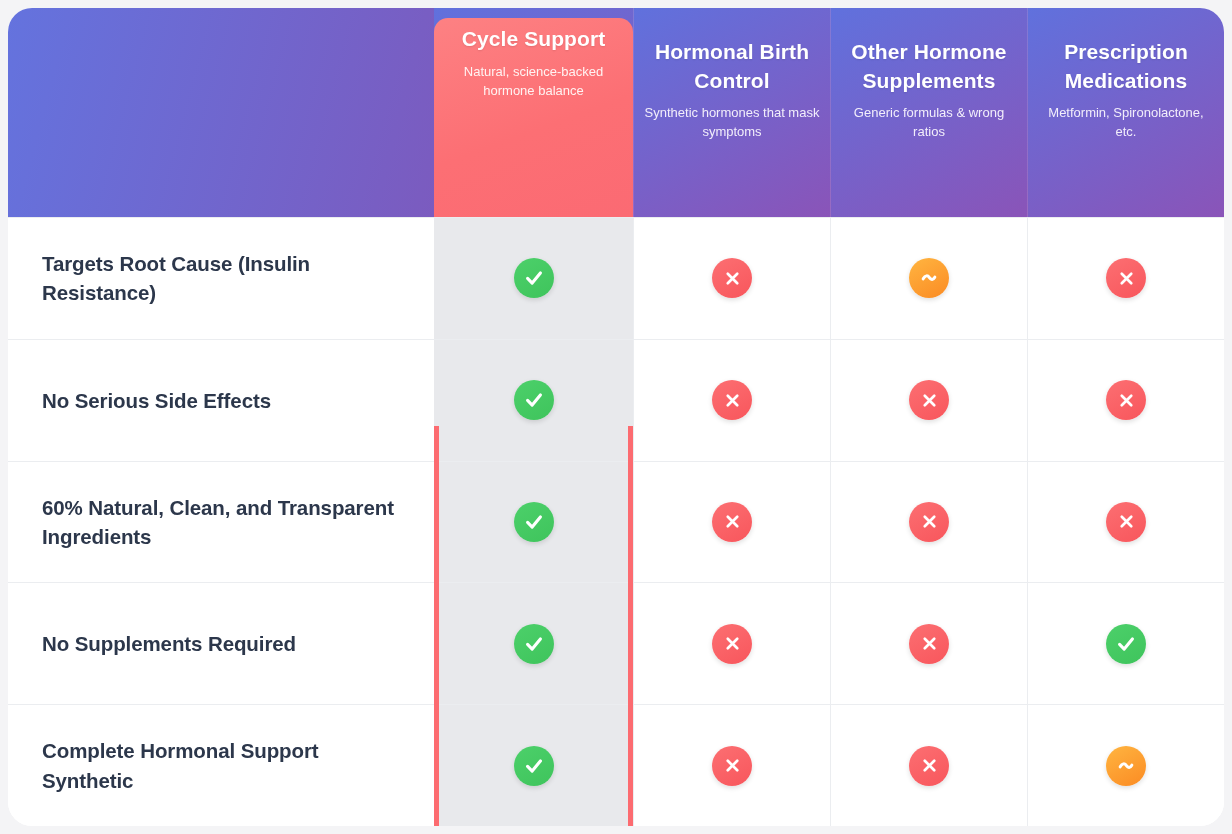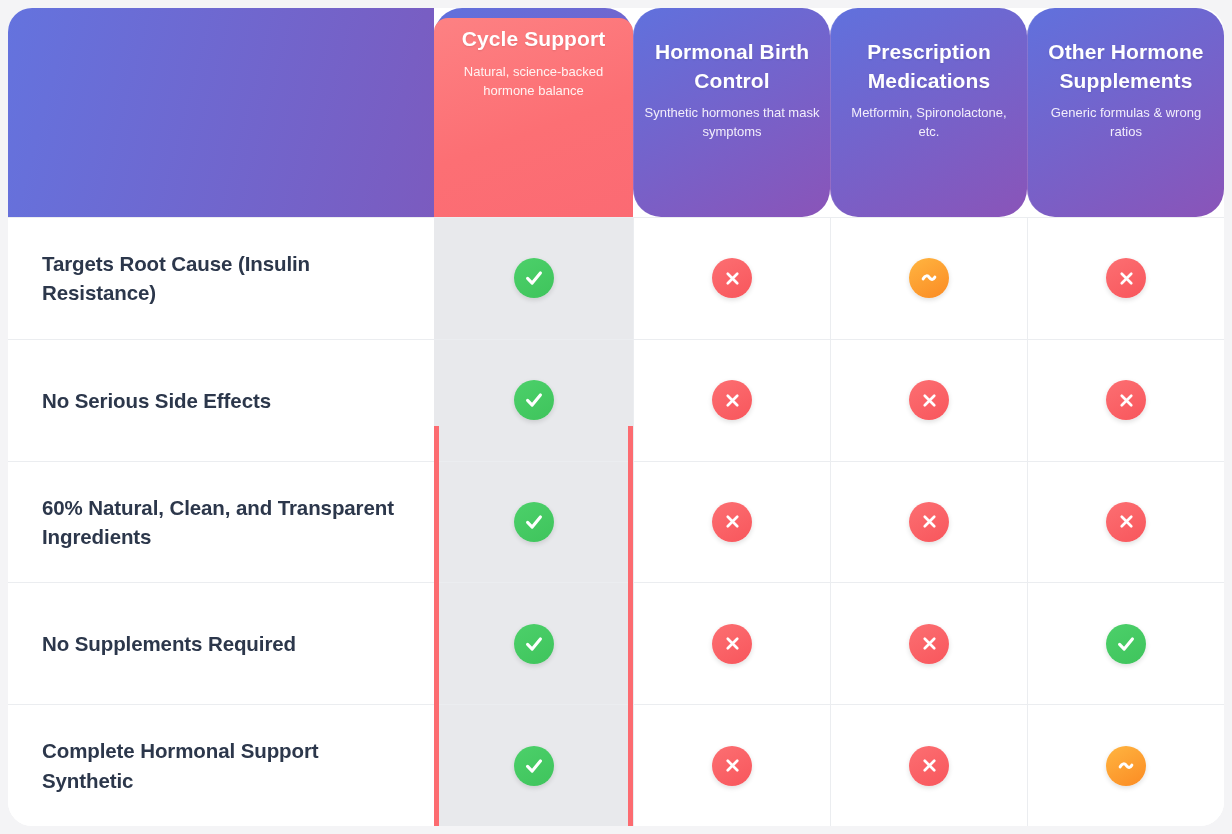--- a/index.html
+++ b/index.html
@@ -55,21 +55,20 @@
 
   .th-label {
     flex: 0 0 426px;
     background: linear-gradient(105deg, #6473de 0%, #7b5bbf 100%);
   }
 
   .th-col {
     flex: 1 1 0;
     background: linear-gradient(150deg, #6071dd 0%, #8a54b8 100%);
     border-left: 1px solid rgba(255,255,255,0.13);
-    border-radius: 28px;
   }
 
   .th-title {
     font-size: 21px;
     font-weight: bold;
     line-height: 1.36;
     letter-spacing: 0.1px;
     text-shadow: 0 1px 2px rgba(0,0,0,0.10);
   }
 
@@ -186,27 +185,27 @@
       <div class="th th-label"></div>
 
       <div class="th th-col" style="flex:0 0 199px; border-left:none;"></div>
 
       <div class="th th-col">
         <div class="th-title">Hormonal Birth Control</div>
         <div class="th-sub">Synthetic hormones that mask symptoms</div>
       </div>
 
       <div class="th th-col">
+        <div class="th-title">Other Hormone Supplements</div>
+        <div class="th-sub">Generic formulas &amp; wrong ratios</div>
+      </div>
+
+      <div class="th th-col">
         <div class="th-title">Prescription Medications</div>
         <div class="th-sub">Metformin, Spironolactone, etc.</div>
-      </div>
-
-      <div class="th th-col">
-        <div class="th-title">Other Hormone Supplements</div>
-        <div class="th-sub">Generic formulas &amp; wrong ratios</div>
       </div>
 
       <div class="th-highlight">
         <div class="th-title">Cycle Support</div>
         <div class="th-sub">Natural, science-backed hormone balance</div>
       </div>
     </div>
 
     <div class="tbody">
 

